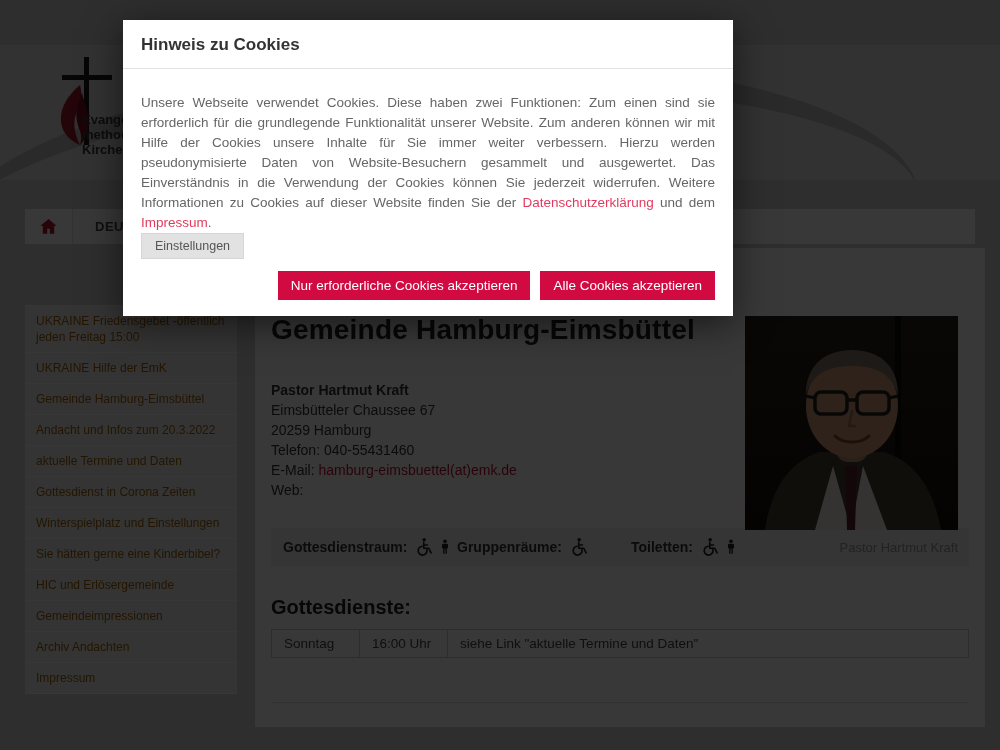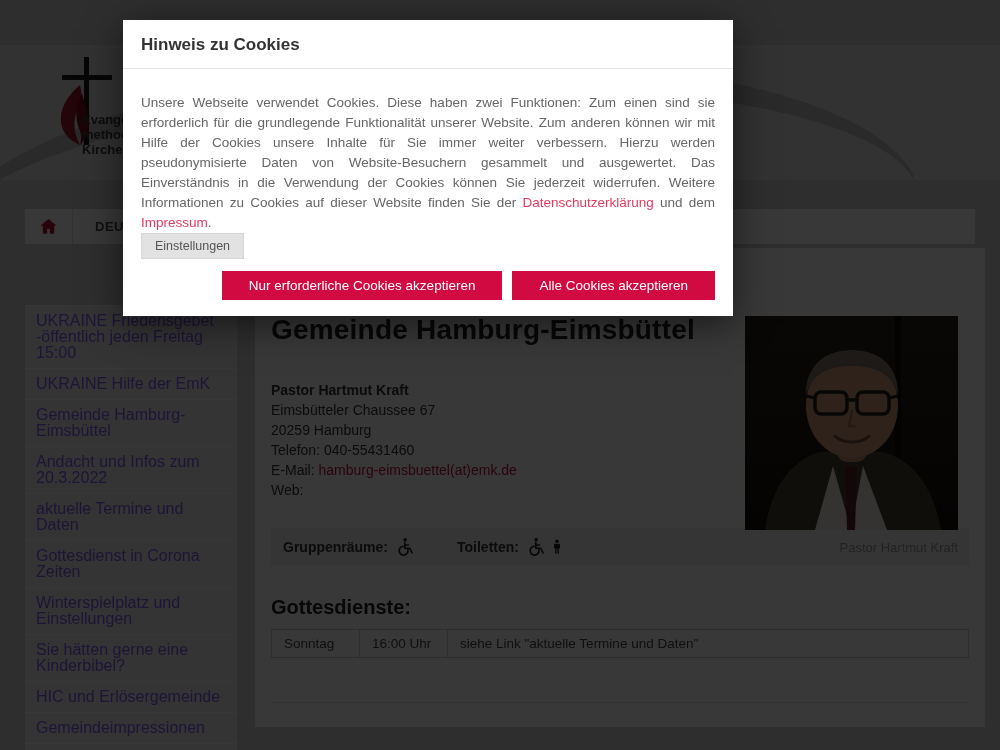--- a/index.html
+++ b/index.html
@@ -18,21 +18,21 @@
              border-bottom:30px solid rgba(110,110,110,.30); transform:rotate(6deg); }
   .logo { position:absolute; left:36px; top:55px; z-index:3; display:flex; }
   .logo-text { position:absolute; left:46px; top:57px; width:160px; font-size:13px; font-weight:bold;
                color:#3b3b3b; line-height:15px; }
   
   .navbar { position:absolute; left:25px; top:209px; width:950px; height:35px; background:#ffffff; display:flex; align-items:stretch; }
   .nav-home { width:48px; display:flex; align-items:center; justify-content:center; border-right:1px solid #e2e2e2; cursor:pointer; }
   .nav-label { line-height:35px; padding-left:22px; font-size:13px; font-weight:bold; color:#454545; letter-spacing:.5px; cursor:pointer; }
   
   .sidebar { position:absolute; left:25px; top:305px; width:212px; border-top:1px solid #f6f6f6; }
-  .sidebar a { display:block; background:#ececec; color:#8b5cf6; font-size:16px; line-height:16px;
+  .sidebar a { display:block; background:#ececec; color:#a16207; font-size:12px; line-height:16px;
                padding:7px 11px; text-decoration:none; border-bottom:1px solid #f9f9f9; cursor:pointer; }
   
   .main { position:absolute; left:255px; top:248px; width:730px; height:479px; background:#ffffff; }
   .main-inner { padding:66px 16px 0 16px; position:relative; height:100%; }
   h1.page-title { font-size:28px; font-weight:bold; color:#222; letter-spacing:.2px; }
   .contact { margin-top:34px; width:460px; font-size:14px; line-height:20px; color:#333; }
   .contact .bold { font-weight:bold; }
   .contact a { color:#c01138; text-decoration:none; cursor:pointer; }
   .facilities { margin-top:28px; height:38px; background:#efefef; display:flex; align-items:center; padding:0 12px; }
   .fac { display:flex; align-items:center; width:174px; }
@@ -52,21 +52,21 @@
            box-shadow:0 8px 35px rgba(0,0,0,.55); }
   .modal-header { padding:15px 18px 13px 18px; border-bottom:1px solid #e4e4e4; }
   .modal-title { font-size:17px; font-weight:bold; color:#333; }
   .modal-body { padding:24px 18px 0 18px; }
   .modal-body p { font-size:13.5px; line-height:20px; color:#666; text-align:justify; }
   .modal-body a { color:#e23a5f; text-decoration:none; cursor:pointer; }
   .btn-settings { display:inline-block; margin-top:0; background:#e2e2e2; border:1px solid #d6d6d6;
                   color:#555; font-size:12.5px; padding:5px 13px; cursor:pointer;
                   font-family:"Liberation Sans", sans-serif; }
   .modal-footer { position:absolute; right:18px; bottom:16px; display:flex; gap:10px; }
-  .btn-red { background:#d10a41; color:#fff; border:none; font-size:13.5px; padding:7px 27px; cursor:pointer;
+  .btn-red { background:#d10a41; color:#fff; border:none; font-size:13.5px; padding:7px 13px; cursor:pointer;
              font-family:"Liberation Sans", sans-serif;text-align:right; }
 </style>
 </head>
 <body>
 
 <div class="header-band">
   <div class="swoosh1"></div>
   <div class="swoosh2"></div>
 </div>
 
@@ -116,20 +116,33 @@
       <div class="bold">Pastor Hartmut Kraft</div>
       <div>Eimsbütteler Chaussee 67</div>
       <div>20259 Hamburg</div>
       <div>Telefon: 040-55431460</div>
       <div><span>E-Mail: </span><a>hamburg-eimsbuettel(at)emk.de</a></div>
       <div>Web:</div>
     </div>
 
     <div class="facilities">
       <div class="fac">
+        <span class="fac-label">Gottesdienstraum:</span>
+        <svg width="20" height="20" viewBox="0 0 24 24">
+          <circle cx="11" cy="3.3" r="2.1" fill="#222"></circle>
+          <path d="M10.5 6.5v7h6l2.8 5.6" stroke="#222" stroke-width="2" fill="none" stroke-linecap="round" stroke-linejoin="round"></path>
+          <path d="M10.5 9.6h4.4" stroke="#222" stroke-width="2" stroke-linecap="round"></path>
+          <path d="M14.3 15.2a5.3 5.3 0 1 1-5.9-4.1" stroke="#222" stroke-width="2" fill="none" stroke-linecap="round"></path>
+        </svg>
+        <svg width="16" height="20" viewBox="0 0 24 24">
+          <circle cx="12" cy="3.4" r="2.7" fill="#222"></circle>
+          <path d="M9.2 7h5.6c.9 0 1.7.8 1.7 1.7V14h-1.7v8h-2.1v-7.4h-1.4V22H9.2v-8H7.5V8.7C7.5 7.8 8.3 7 9.2 7Z" fill="#222"></path>
+        </svg>
+      </div>
+      <div class="fac">
         <span class="fac-label">Gruppenräume:</span>
         <svg width="20" height="20" viewBox="0 0 24 24">
           <circle cx="11" cy="3.3" r="2.1" fill="#222"></circle>
           <path d="M10.5 6.5v7h6l2.8 5.6" stroke="#222" stroke-width="2" fill="none" stroke-linecap="round" stroke-linejoin="round"></path>
           <path d="M10.5 9.6h4.4" stroke="#222" stroke-width="2" stroke-linecap="round"></path>
           <path d="M14.3 15.2a5.3 5.3 0 1 1-5.9-4.1" stroke="#222" stroke-width="2" fill="none" stroke-linecap="round"></path>
         </svg>
       </div>
       <div class="fac">
         <span class="fac-label">Toiletten:</span>

